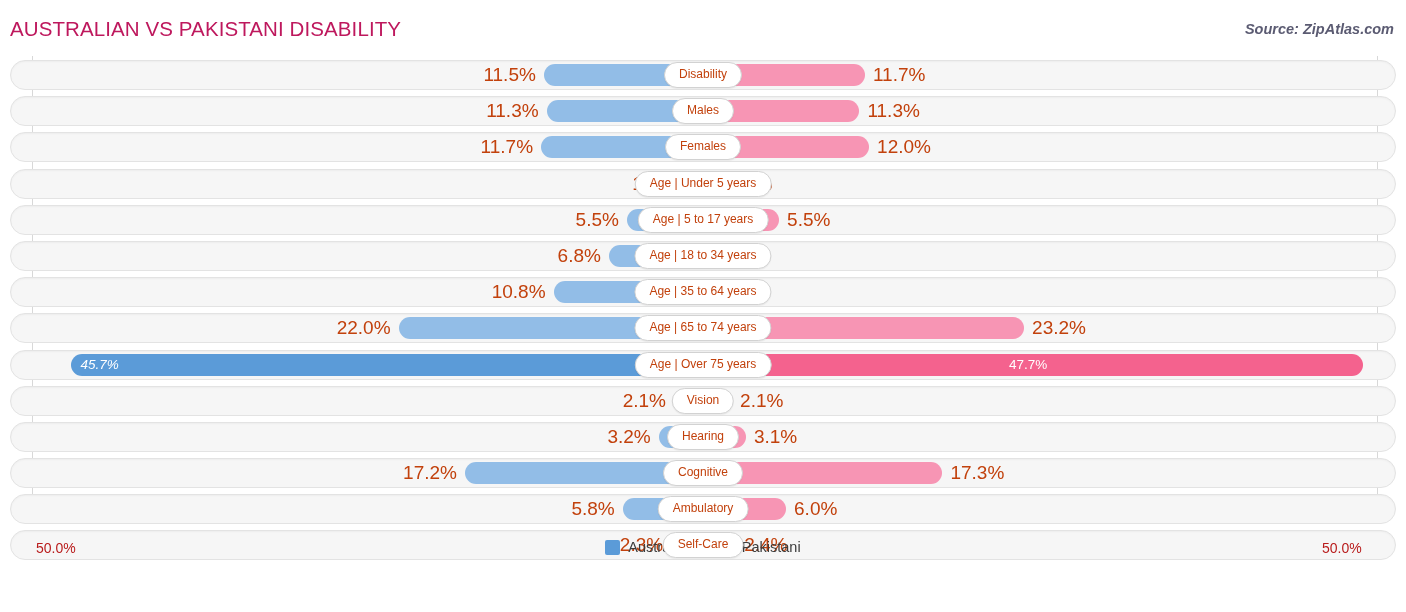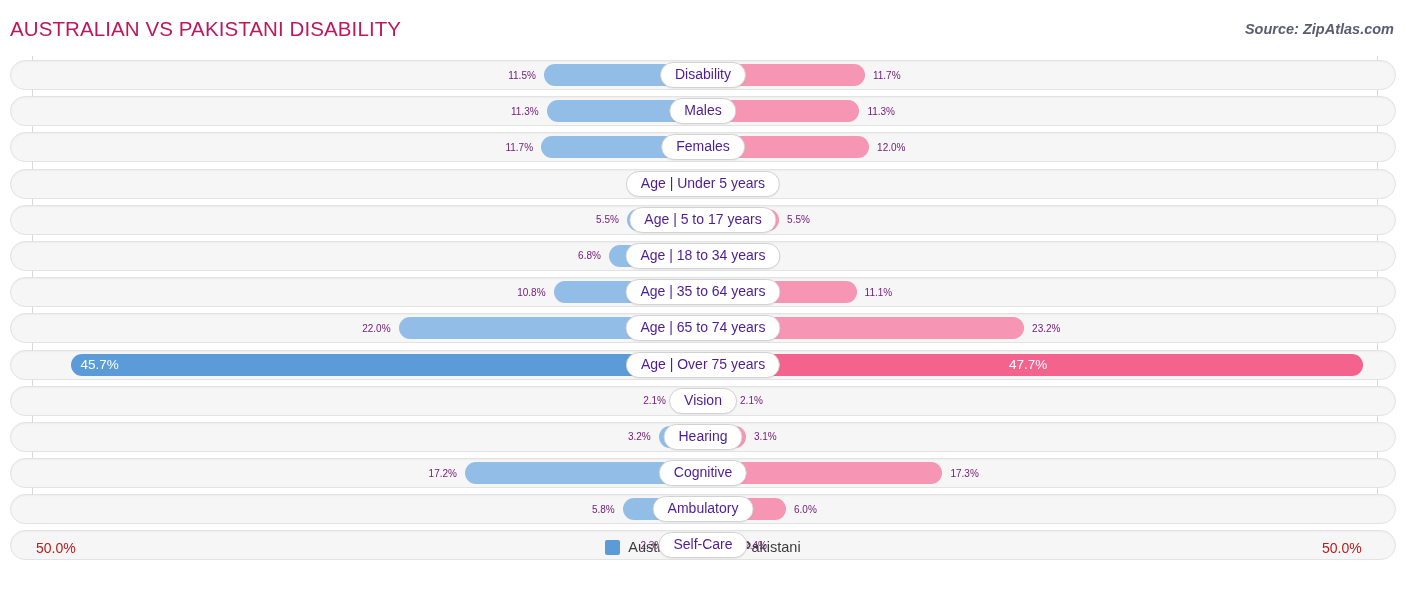--- a/index.html
+++ b/index.html
@@ -102,33 +102,34 @@
     box-sizing: border-box;
     display: flex;
     align-items: center;
     flex: 0 0 auto;
   }
   .half.left .bar {
     border-radius: 11px 0 0 11px;
     background: #92bde7;
     justify-content: flex-start;
     padding-left: 10px;
+    font-style: italic;
   }
   .half.right .bar {
     border-radius: 0 11px 11px 0;
     background: #f795b4;
     justify-content: center;
     padding-right: 10px;
   }
   .row.highlight .half.left .bar  { background: #5b9bd8; }
   .row.highlight .half.right .bar { background: #f4628e; }
 
   .val-out {
-    font-size: 10px;
-    color: #701a75;
+    font-size: 19px;
+    color: #c2410c;
     white-space: nowrap;
     flex: 0 0 auto;
   }
   .half.left .val-out  { margin-right: 8px; }
   .half.right .val-out { margin-left: 8px; }
 
   .val-in {
     font-size: 13.5px;
     color: #ffffff;
     white-space: nowrap;
@@ -141,22 +142,22 @@
     position: absolute;
     left: 50%;
     top: 50%;
     transform: translate(-50%, -50%);
     background: #ffffff;
     border: 1px solid #d2d2d2;
     border-radius: 13px;
     height: 24px;
     line-height: 22px;
     padding: 0 14px;
-    font-size: 14px;
-    color: #4c1d95;
+    font-size: 12px;
+    color: #c2410c;
     white-space: nowrap;
     z-index: 5;
     box-shadow: 0 1px 1px rgba(0,0,0,.05);
   }
 
   
   .footer {
     position: absolute;
     left: 0;
     right: 0;
@@ -273,24 +274,20 @@
           <div class="bar" style="width: 13.6%;"></div>
           <span class="val-out">6.8%</span>
         </div>
         <div class="pill">Age | 18 to 34 years</div>
       </div>
       <div class="row">
         <div class="half left">
           <div class="bar" style="width: 21.6%;"></div>
           <span class="val-out">10.8%</span>
         </div>
-        <div class="half right">
-          <div class="bar" style="width: 22.2%;"></div>
-          <span class="val-out">11.1%</span>
-        </div>
         <div class="pill">Age | 35 to 64 years</div>
       </div>
       <div class="row">
         <div class="half left">
           <div class="bar" style="width: 44%;"></div>
           <span class="val-out">22.0%</span>
         </div>
         <div class="half right">
           <div class="bar" style="width: 46.4%;"></div>
           <span class="val-out">23.2%</span>

